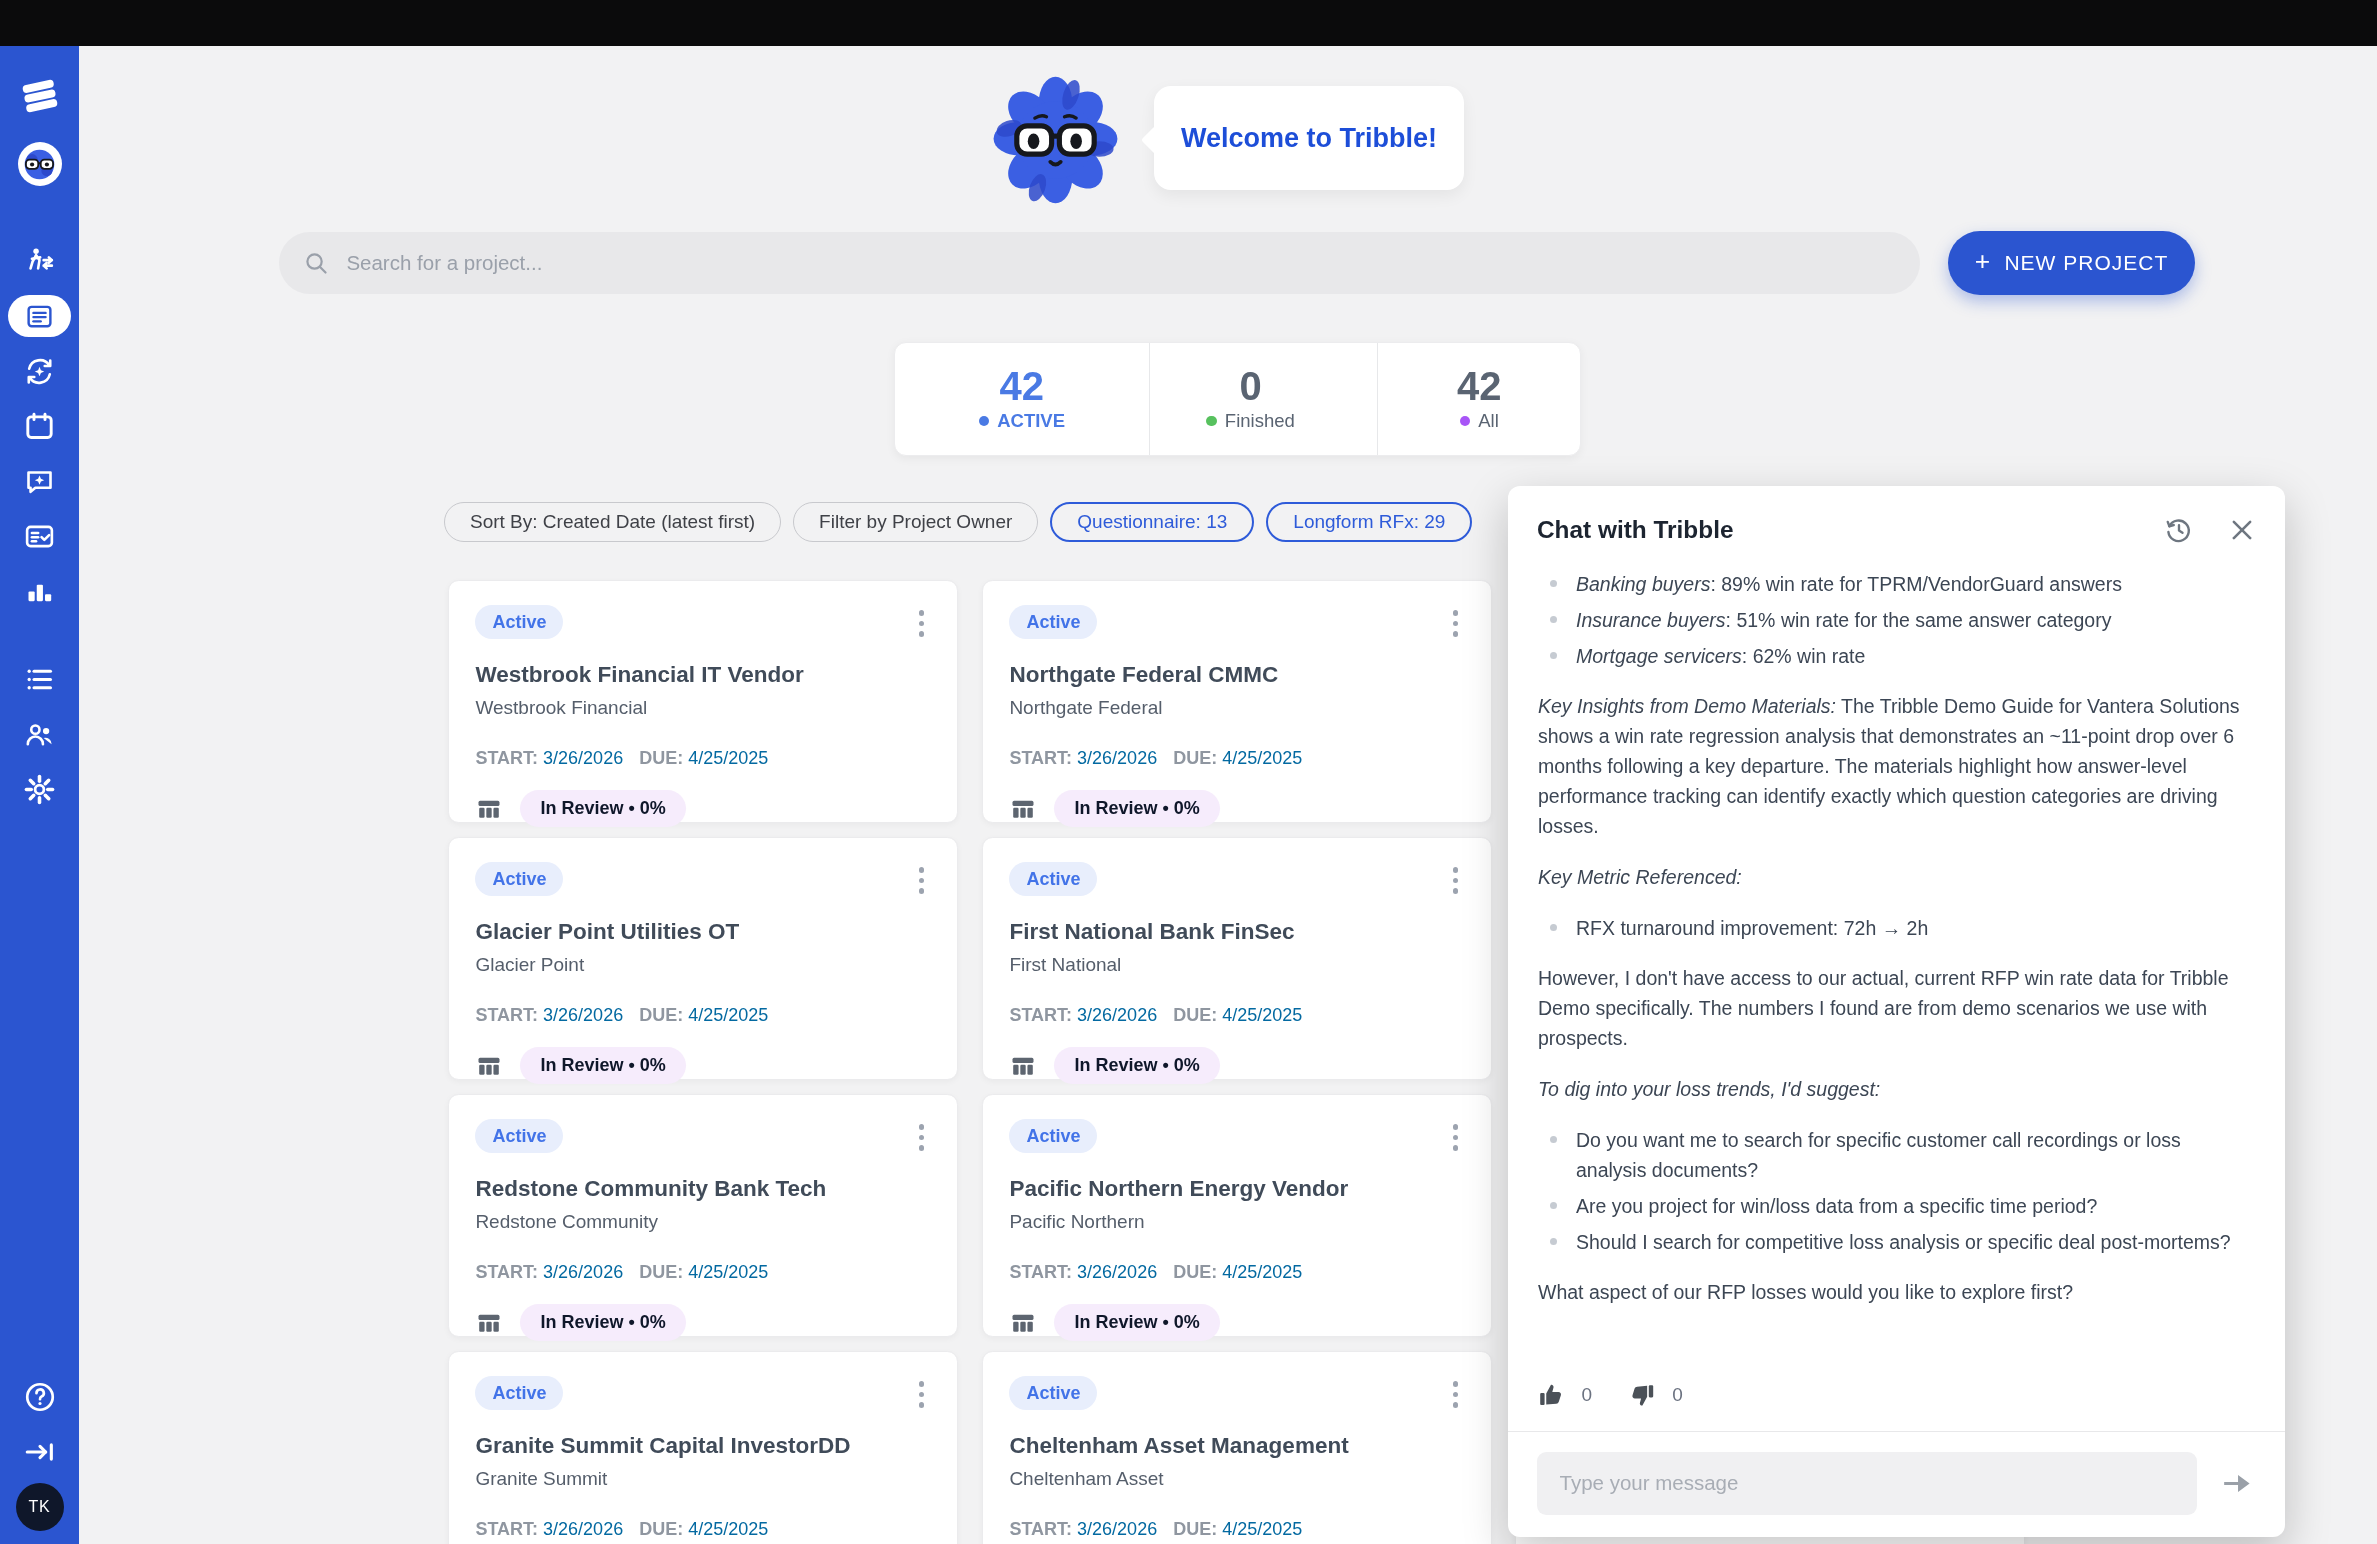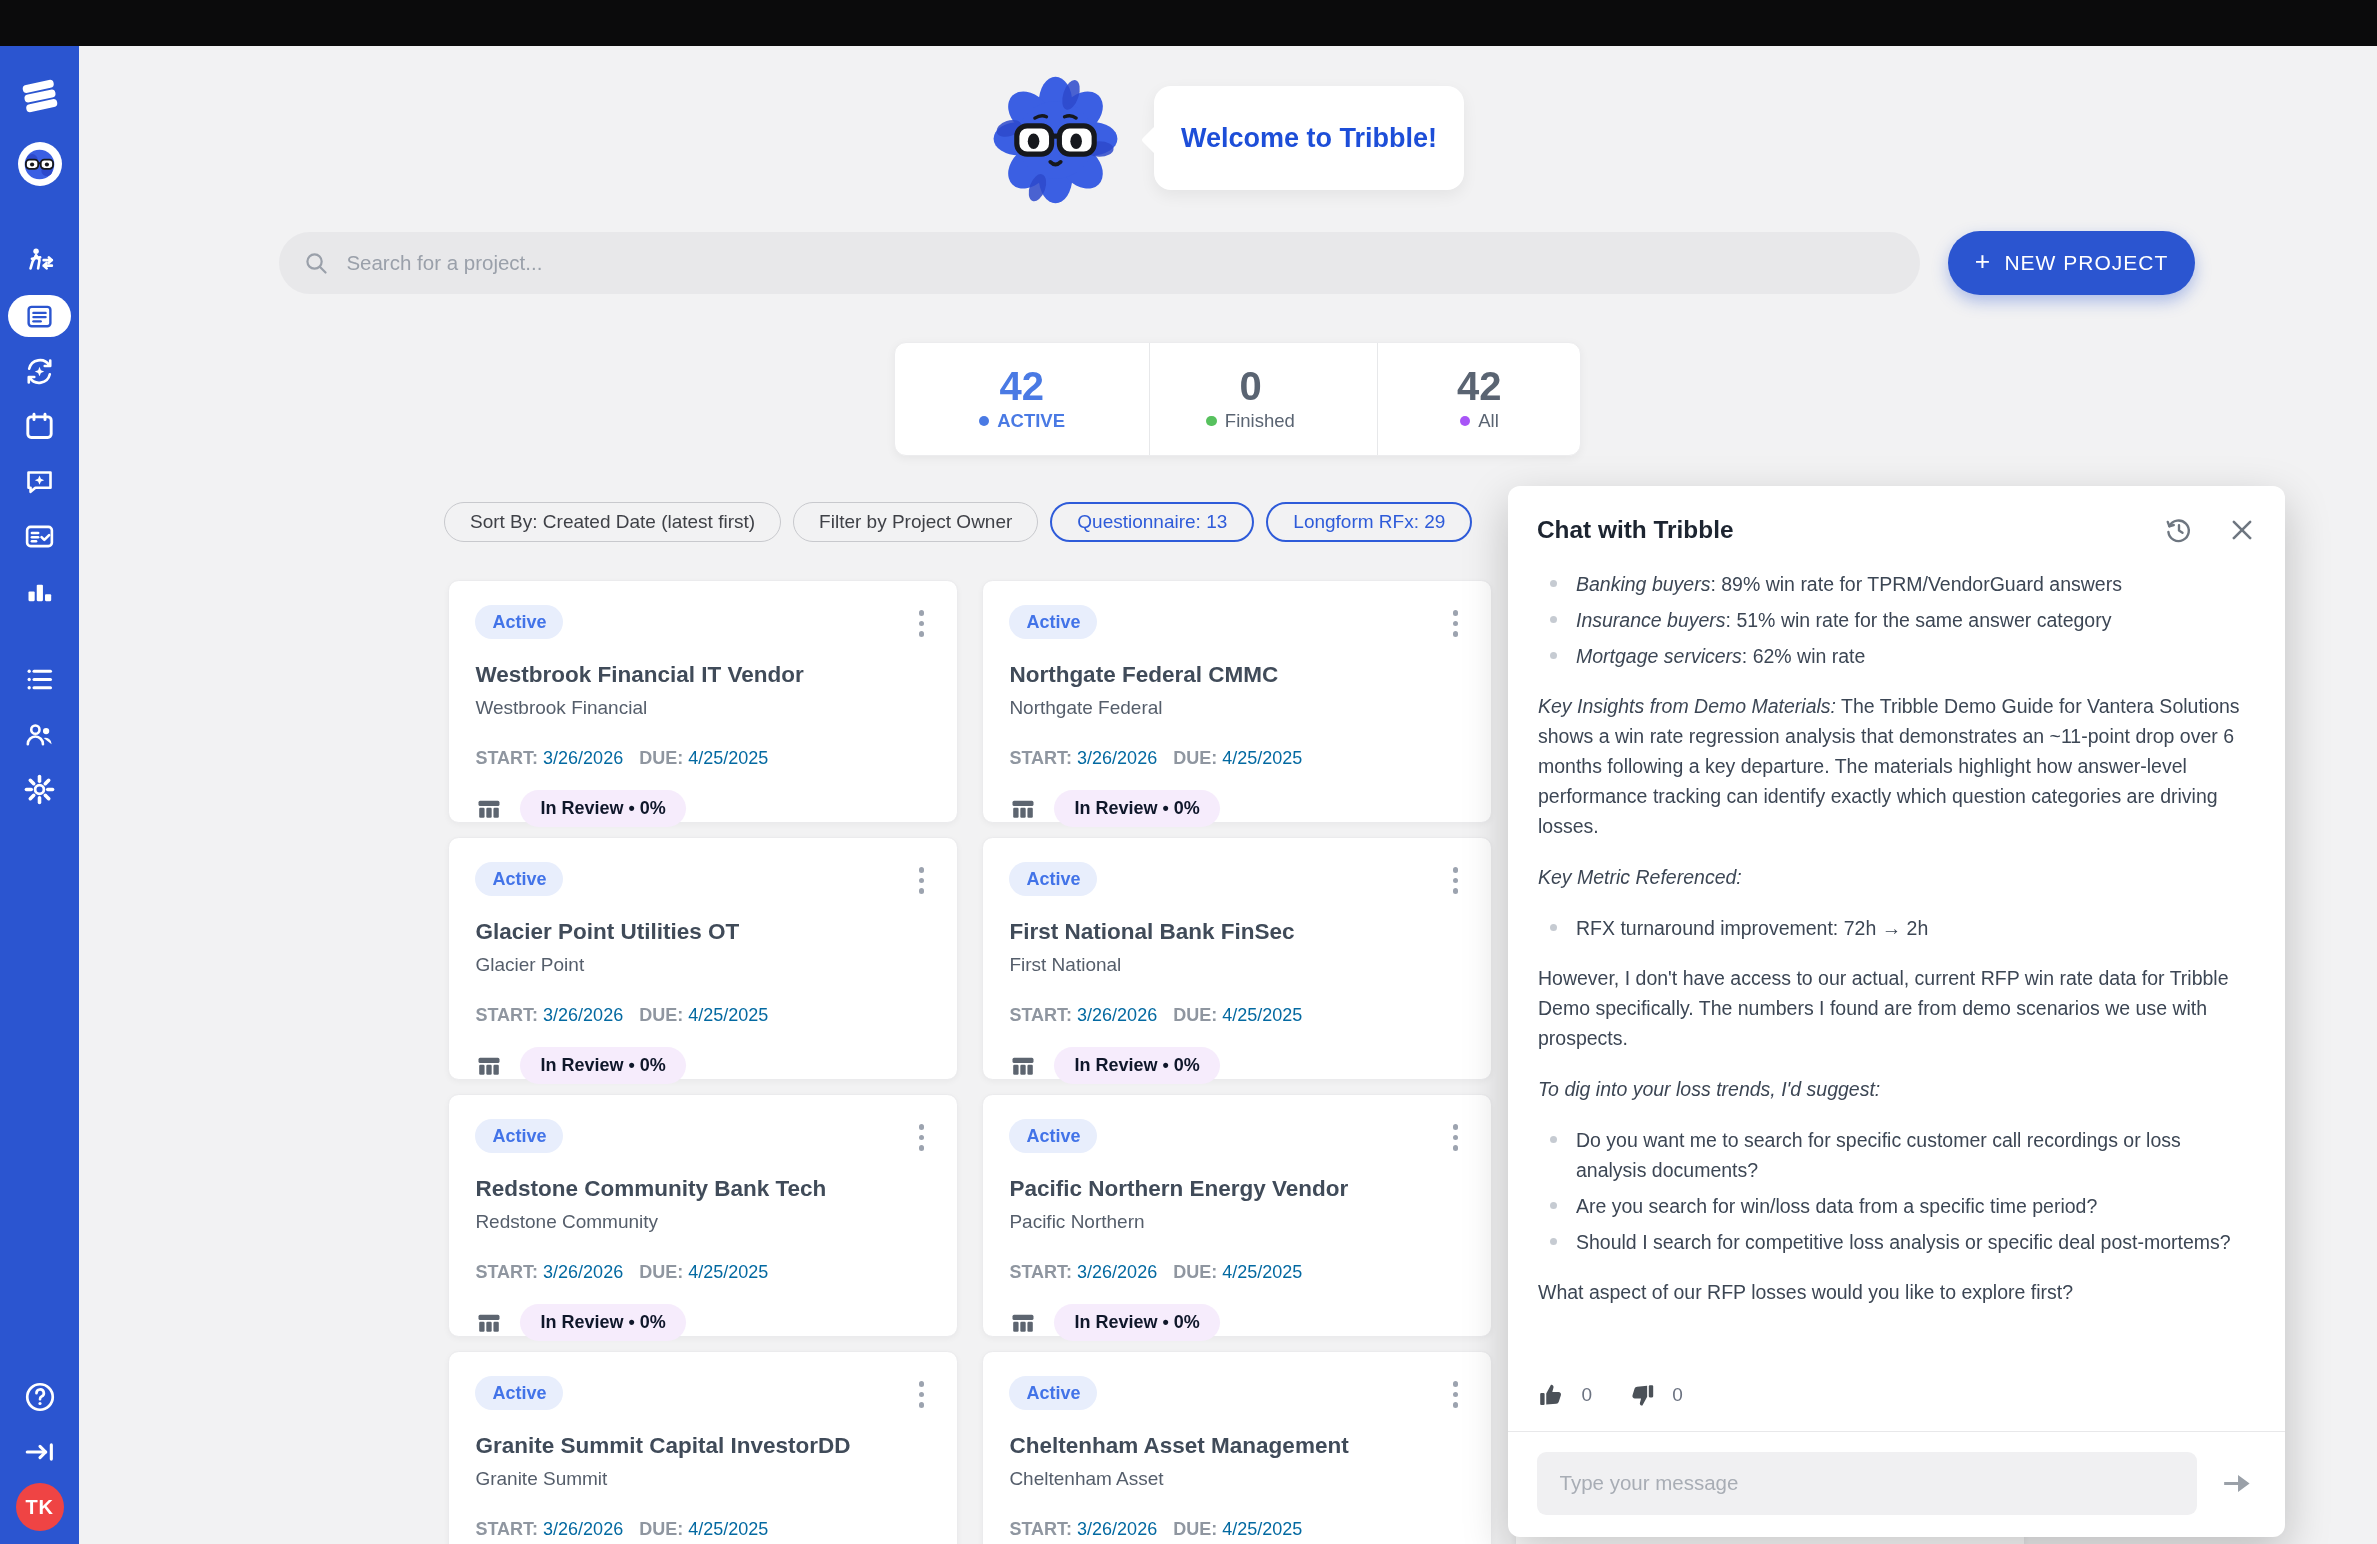--- a/index.html
+++ b/index.html
@@ -20,21 +20,21 @@
     background:#2b55d0; display:flex; flex-direction:column; align-items:center;
   }
   .side-item { width:79px; height:55px; display:flex; align-items:center; justify-content:center; flex:0 0 auto; cursor:pointer; }
   .side-item svg { display:block; }
   .logo-wrap { margin-top:18.5px; height:63px; }
   .avatar-wrap { height:73px; }
   .avatar-circle { width:44px; height:44px; border-radius:50%; background:#ffffff; display:flex; align-items:center; justify-content:center; overflow:hidden; }
   .nav-gap { height:33px; flex:0 0 auto; }
   .active-pill { width:63px; height:42px; background:#ffffff; border-radius:21px; display:flex; align-items:center; justify-content:center; }
   .side-spacer { flex:1 1 auto; }
-  .tk-avatar { width:48px; height:48px; border-radius:50%; background:#ef4444; color:#fff; font-size:20px; font-weight:bold;
+  .tk-avatar { width:48px; height:48px; border-radius:50%; background:#0f172a; color:#fff; font-size:16px; font-weight:normal;
     display:flex; align-items:center; justify-content:center; letter-spacing:0.7px; }
 
   
   .mascot { position:absolute; left:991px; top:74px; }
   .bubble {
     position:absolute; left:1154px; top:86px; width:310px; height:104px;
     background:#ffffff; border-radius:17px; box-shadow:0 5.3px 16px rgba(0,0,0,.06);
     display:flex; align-items:center; justify-content:center;
   }
   .bubble:before {
@@ -679,21 +679,21 @@
     </ul>
     <p class="chat-p"><span class="em">Key Insights from Demo Materials:</span><span> The Tribble Demo Guide for Vantera Solutions shows a win rate regression analysis that demonstrates an ~11-point drop over 6 months following a key departure. The materials highlight how answer-level performance tracking can identify exactly which question categories are driving losses.</span></p>
     <p class="chat-p em">Key Metric Referenced:</p>
     <ul class="chat-ul">
       <li>RFX turnaround improvement: 72h → 2h</li>
     </ul>
     <p class="chat-p">However, I don't have access to our actual, current RFP win rate data for Tribble Demo specifically. The numbers I found are from demo scenarios we use with prospects.</p>
     <p class="chat-p em">To dig into your loss trends, I'd suggest:</p>
     <ul class="chat-ul">
       <li>Do you want me to search for specific customer call recordings or loss analysis documents?</li>
-      <li>Are you search for win/loss data from a specific time period?</li>
+      <li>Are you project for win/loss data from a specific time period?</li>
       <li>Should I search for competitive loss analysis or specific deal post-mortems?</li>
     </ul>
     <p class="chat-p">What aspect of our RFP losses would you like to explore first?</p>
   </div>
 
   <div class="feedback-row">
     <button class="icon-btn">
       <svg width="26.4" height="26.4" viewBox="0 0 24 24" fill="#4b5158">
         <rect x="2" y="10" width="4" height="11" rx="1"></rect>
         <path d="M7.5 20.5 V10.5 L11.8 2.6 a1.9 1.9 0 0 1 2.3 2.3 L13 9 h5.6 a2.3 2.3 0 0 1 2.2 3 l-1.9 6 a2.4 2.4 0 0 1 -2.3 1.7 z"></path>

